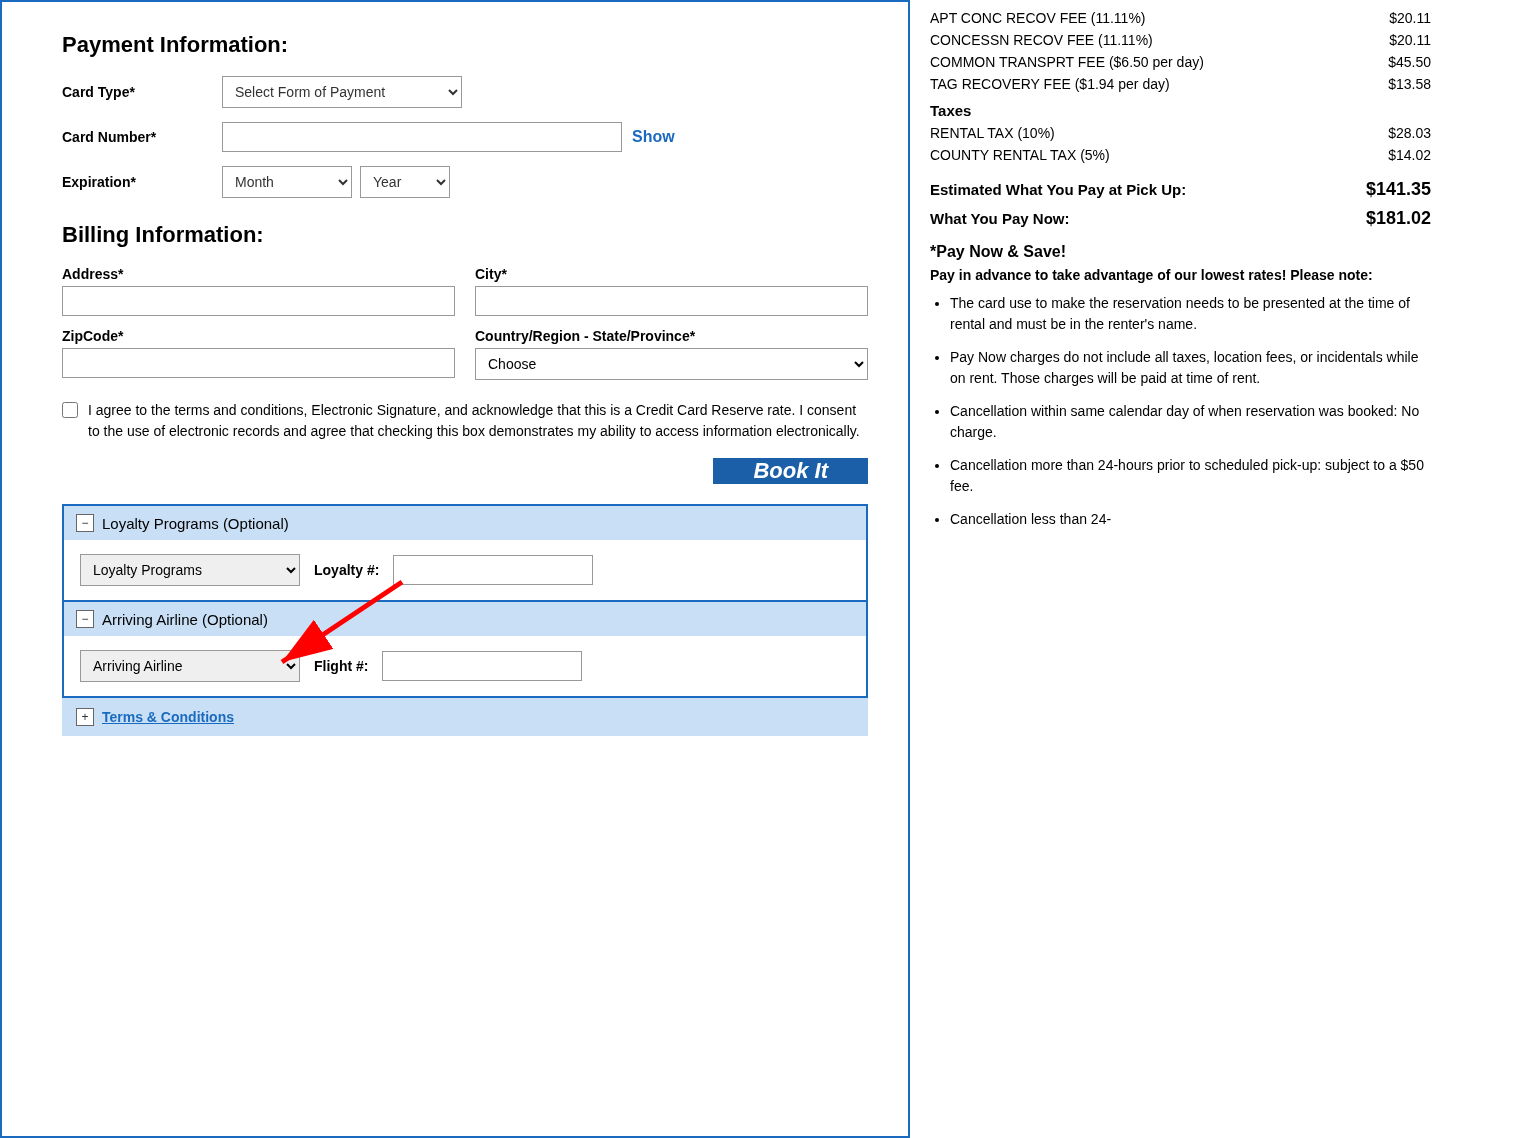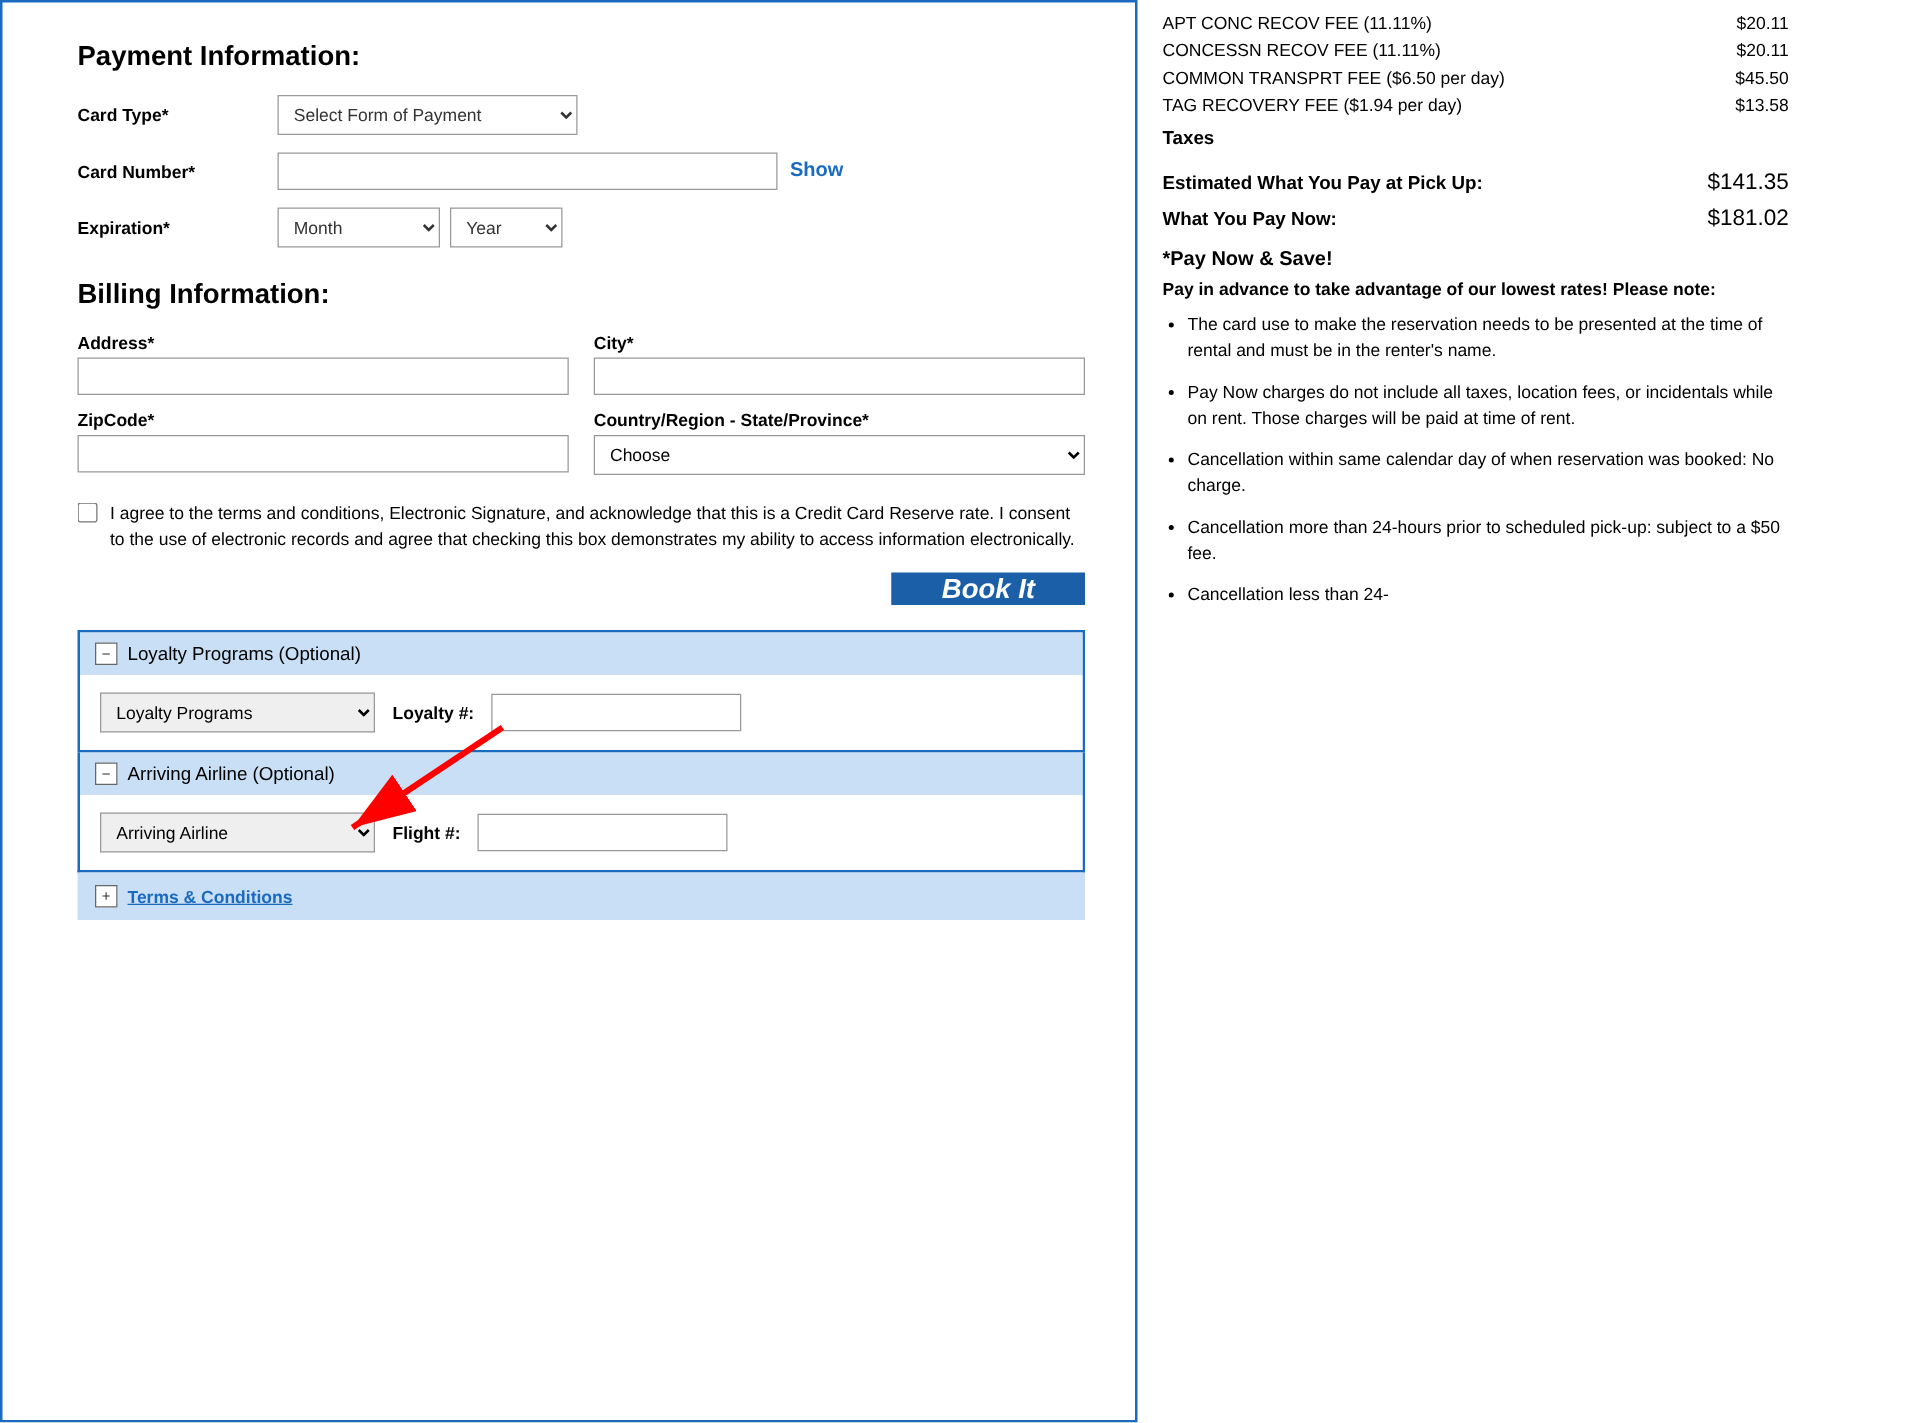--- a/index.html
+++ b/index.html
@@ -273,21 +273,21 @@
     }
 
     .summary-label {
       font-weight: bold;
       font-size: 15px;
       flex: 1;
       padding-right: 10px;
     }
 
     .summary-amount {
-      font-weight: normal;
+      font-weight: bold;
       font-size: 18px;
     }
 
     .pay-now-section {
       margin-top: 14px;
     }
 
     .pay-now-title {
       font-weight: bold;
       font-size: 16px;
@@ -471,20 +471,30 @@
       <span class="fee-name">COMMON TRANSPRT FEE ($6.50 per day)</span>
       <span class="fee-amount">$45.50</span>
     </div>
     <div class="fee-row">
       <span class="fee-name">TAG RECOVERY FEE ($1.94 per day)</span>
       <span class="fee-amount">$13.58</span>
     </div>
   </div>
 
   <div class="taxes-header">Taxes</div>
+  <div>
+    <div class="fee-row">
+      <span class="fee-name">RENTAL TAX (10%)</span>
+      <span class="fee-amount">$28.03</span>
+    </div>
+    <div class="fee-row">
+      <span class="fee-name">COUNTY RENTAL TAX (5%)</span>
+      <span class="fee-amount">$14.02</span>
+    </div>
+  </div>
 
   <div style="margin-top:16px;">
     <div class="summary-row">
       <span class="summary-label">Estimated What You Pay at Pick Up:</span>
       <span class="summary-amount">$141.35</span>
     </div>
     <div class="summary-row">
       <span class="summary-label">What You Pay Now:</span>
       <span class="summary-amount">$181.02</span>
     </div>

